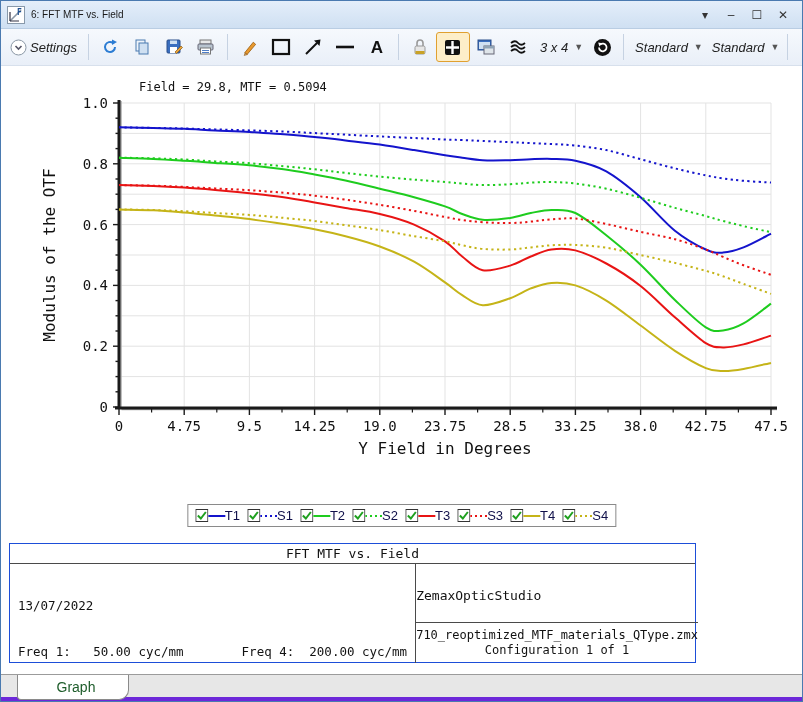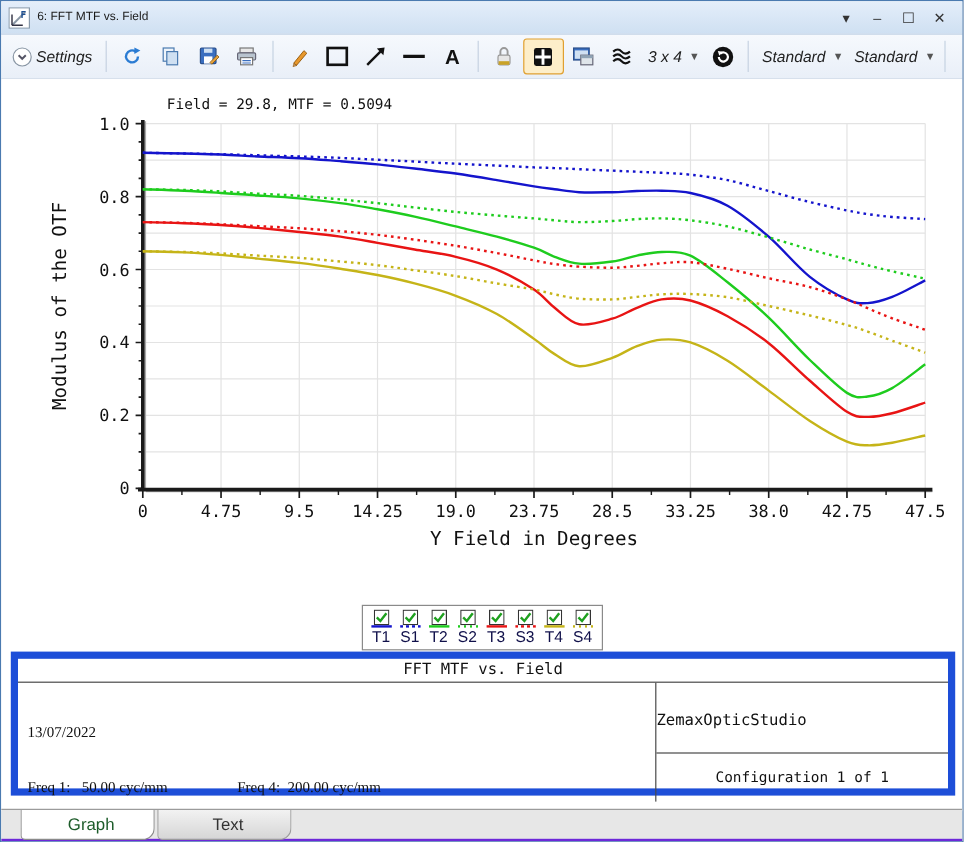--- a/index.html
+++ b/index.html
@@ -14,35 +14,35 @@
   .tb-sep{width:1px;height:26px;background:#c6d2e2;margin:0 5px;flex:0 0 auto;}
   .tb-btn{display:flex;align-items:center;justify-content:center;height:28px;min-width:26px;border-radius:3px;padding:0 3px;flex:0 0 auto;}
   .tb-label{font-size:13px;color:#222;padding:0 3px;white-space:nowrap;font-style:italic;}
   .caret{font-size:9px;color:#555;margin-left:3px;}
   .tb-btn.active-toggle{background:#fdeec9;border:1px solid #e0a030;}
   
   #content{position:absolute;left:0;top:65px;width:100%;height:610px;background:#fff;}
   #chart-svg{position:absolute;left:0;top:0;}
   
   #legend{position:absolute;left:50%;top:438px;transform:translateX(-50%);border:1px solid #8a8a8a;background:#fff;display:flex;align-items:center;padding:3px 7px;gap:7px;}
-  .legend-item{display:flex;align-items:center;gap:0;flex-direction:column;}
+  .legend-item{display:flex;align-items:center;gap:0;}
   .legend-label{font-size:13px;color:#10104a;}
   .swatch{width:17px;height:2px;flex:0 0 auto;}
   
-  #info-panel{position:absolute;left:8px;top:477px;width:787px;height:120px;border:6px solid #1d4ed8;box-sizing:border-box;font-family:"DejaVu Sans Mono","Liberation Mono",monospace;}
+  #info-panel{position:absolute;left:8px;top:477px;width:687px;height:120px;border:1px solid #1d4ed8;box-sizing:border-box;font-family:"DejaVu Sans Mono","Liberation Mono",monospace;}
   #info-title{height:19px;border-bottom:1px solid #4a4a4a;text-align:center;font-size:13px;line-height:19px;color:#111;}
   #info-body{display:flex;height:99px;}
   #info-left{width:532px;border-right:1px solid #4a4a4a;box-sizing:border-box;padding:3px 8px;font-size:12.5px;line-height:15.4px;color:#111;white-space:pre;}
-  #info-left .row{display:flex;font-family:Liberation Serif, serif;}
+  #info-left .row{display:flex;}
   #info-left .freq4{margin-left:58px;}
   #info-right{flex:1;display:flex;flex-direction:column;}
   #info-right-top{flex:1;border-bottom:1px solid #4a4a4a;display:flex;flex-direction:row;align-items:center;padding-top:5px;font-size:13px;line-height:16px;color:#111;}
   #info-right-bottom{height:40px;display:flex;flex-direction:column;align-items:center;justify-content:center;font-size:12px;line-height:15px;color:#111;text-align:center;}
   
-  #tabbar{position:absolute;left:0;bottom:0;width:100%;height:27px;background:#e7e7e7;border-top:1px solid #9b9b9b;display:flex;align-items:stretch;padding-left:16px;box-sizing:border-box;border-bottom:2px solid #6d28d9;}
+  #tabbar{position:absolute;left:0;bottom:0;width:100%;height:27px;background:#e7e7e7;border-top:1px solid #9b9b9b;display:flex;align-items:stretch;padding-left:16px;box-sizing:border-box;border-bottom:4px solid #6d28d9;}
   .tab{position:relative;min-width:72px;padding:0 16px 0 22px;display:flex;align-items:center;justify-content:center;font-size:14px;color:#333;background:linear-gradient(#f2f2f2,#d6d6d6);border:1px solid #9b9b9b;border-top:none;border-radius:0 0 10px 4px;margin-right:2px;height:24px;}
   .tab.active{background:#fff;color:#1d5c2a;z-index:2;border-color:#8a8a8a;}
   svg text{font-family:"DejaVu Sans Mono","Liberation Mono",monospace;}
 </style>
 </head>
 <body>
 
 <div id="window">
 
   <div id="titlebar">
@@ -360,24 +360,24 @@
           
           
           
         </div>
         <div id="info-right">
           <div id="info-right-top">
             <span>Zemax</span>
             <span>OpticStudio</span>
           </div>
           <div id="info-right-bottom">
+            <span>710_reoptimized_MTF_materials_QType.zmx</span>
             <span>Configuration 1 of 1</span>
           </div>
         </div>
       </div>
     </div>
   </div>
 
   <div id="tabbar">
     <div class="tab active">Graph</div>
-    <div class="tab">Text</div>
   </div>
 </div>
 
 </body></html>

